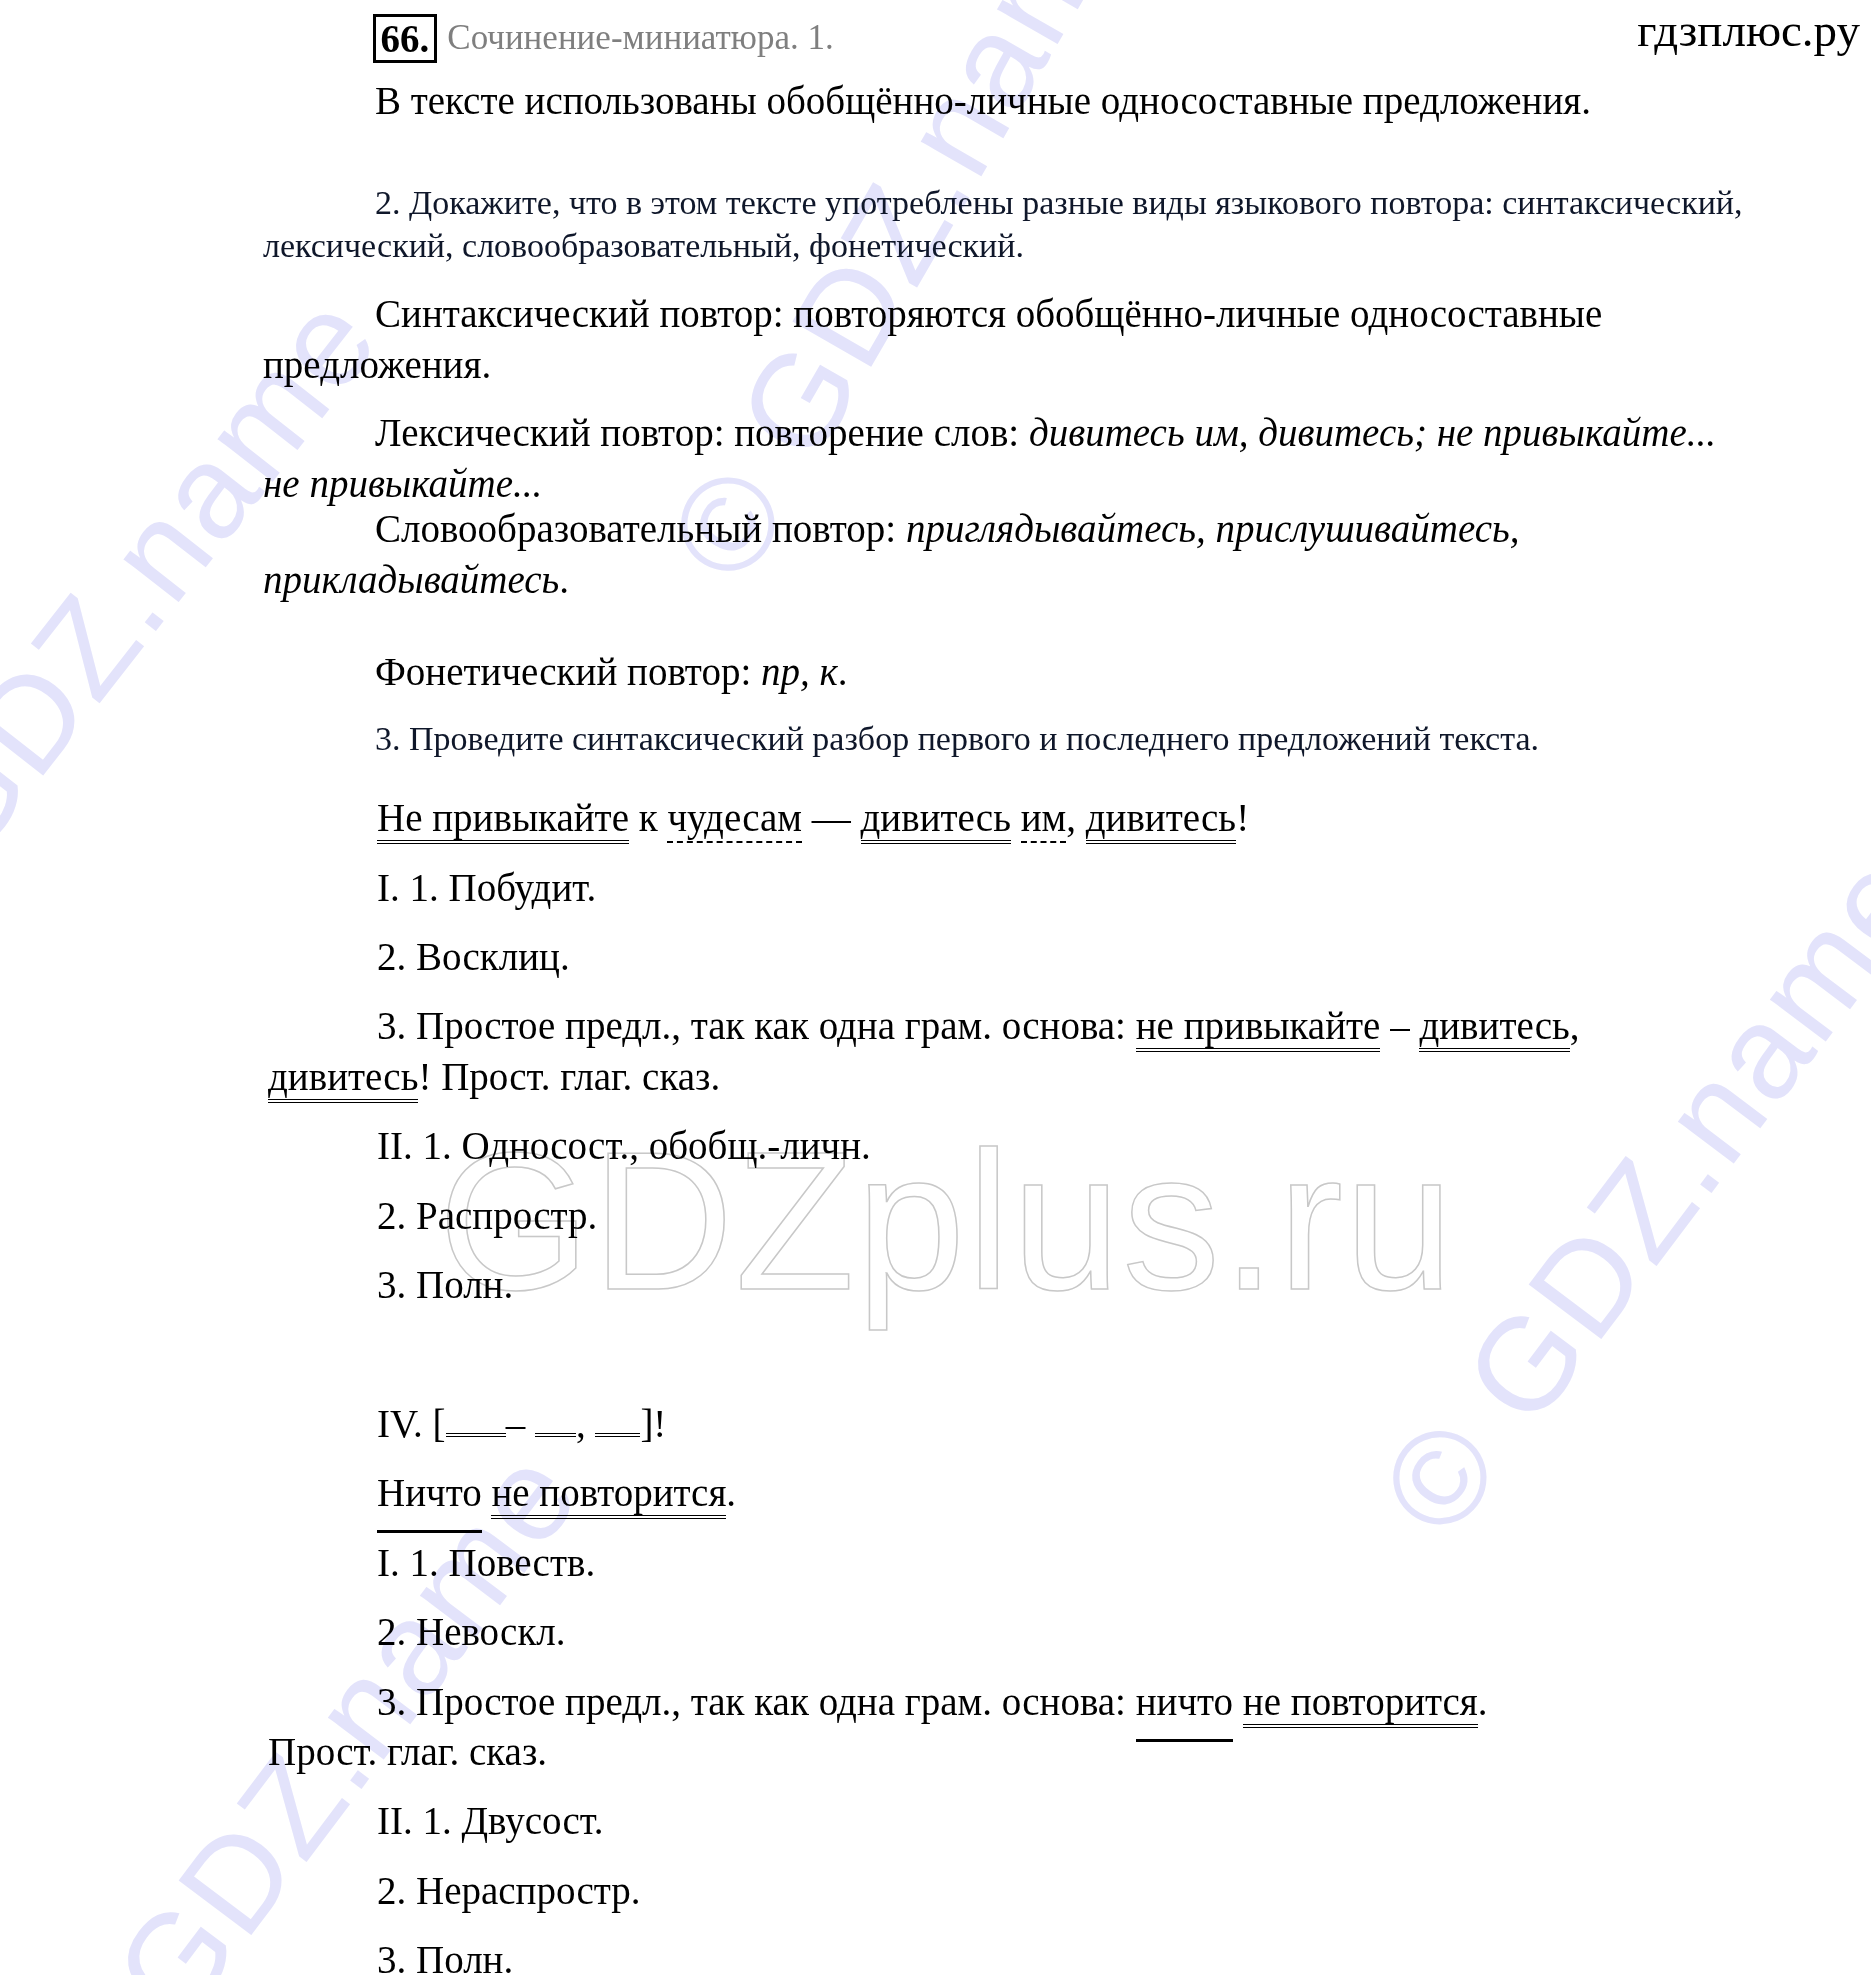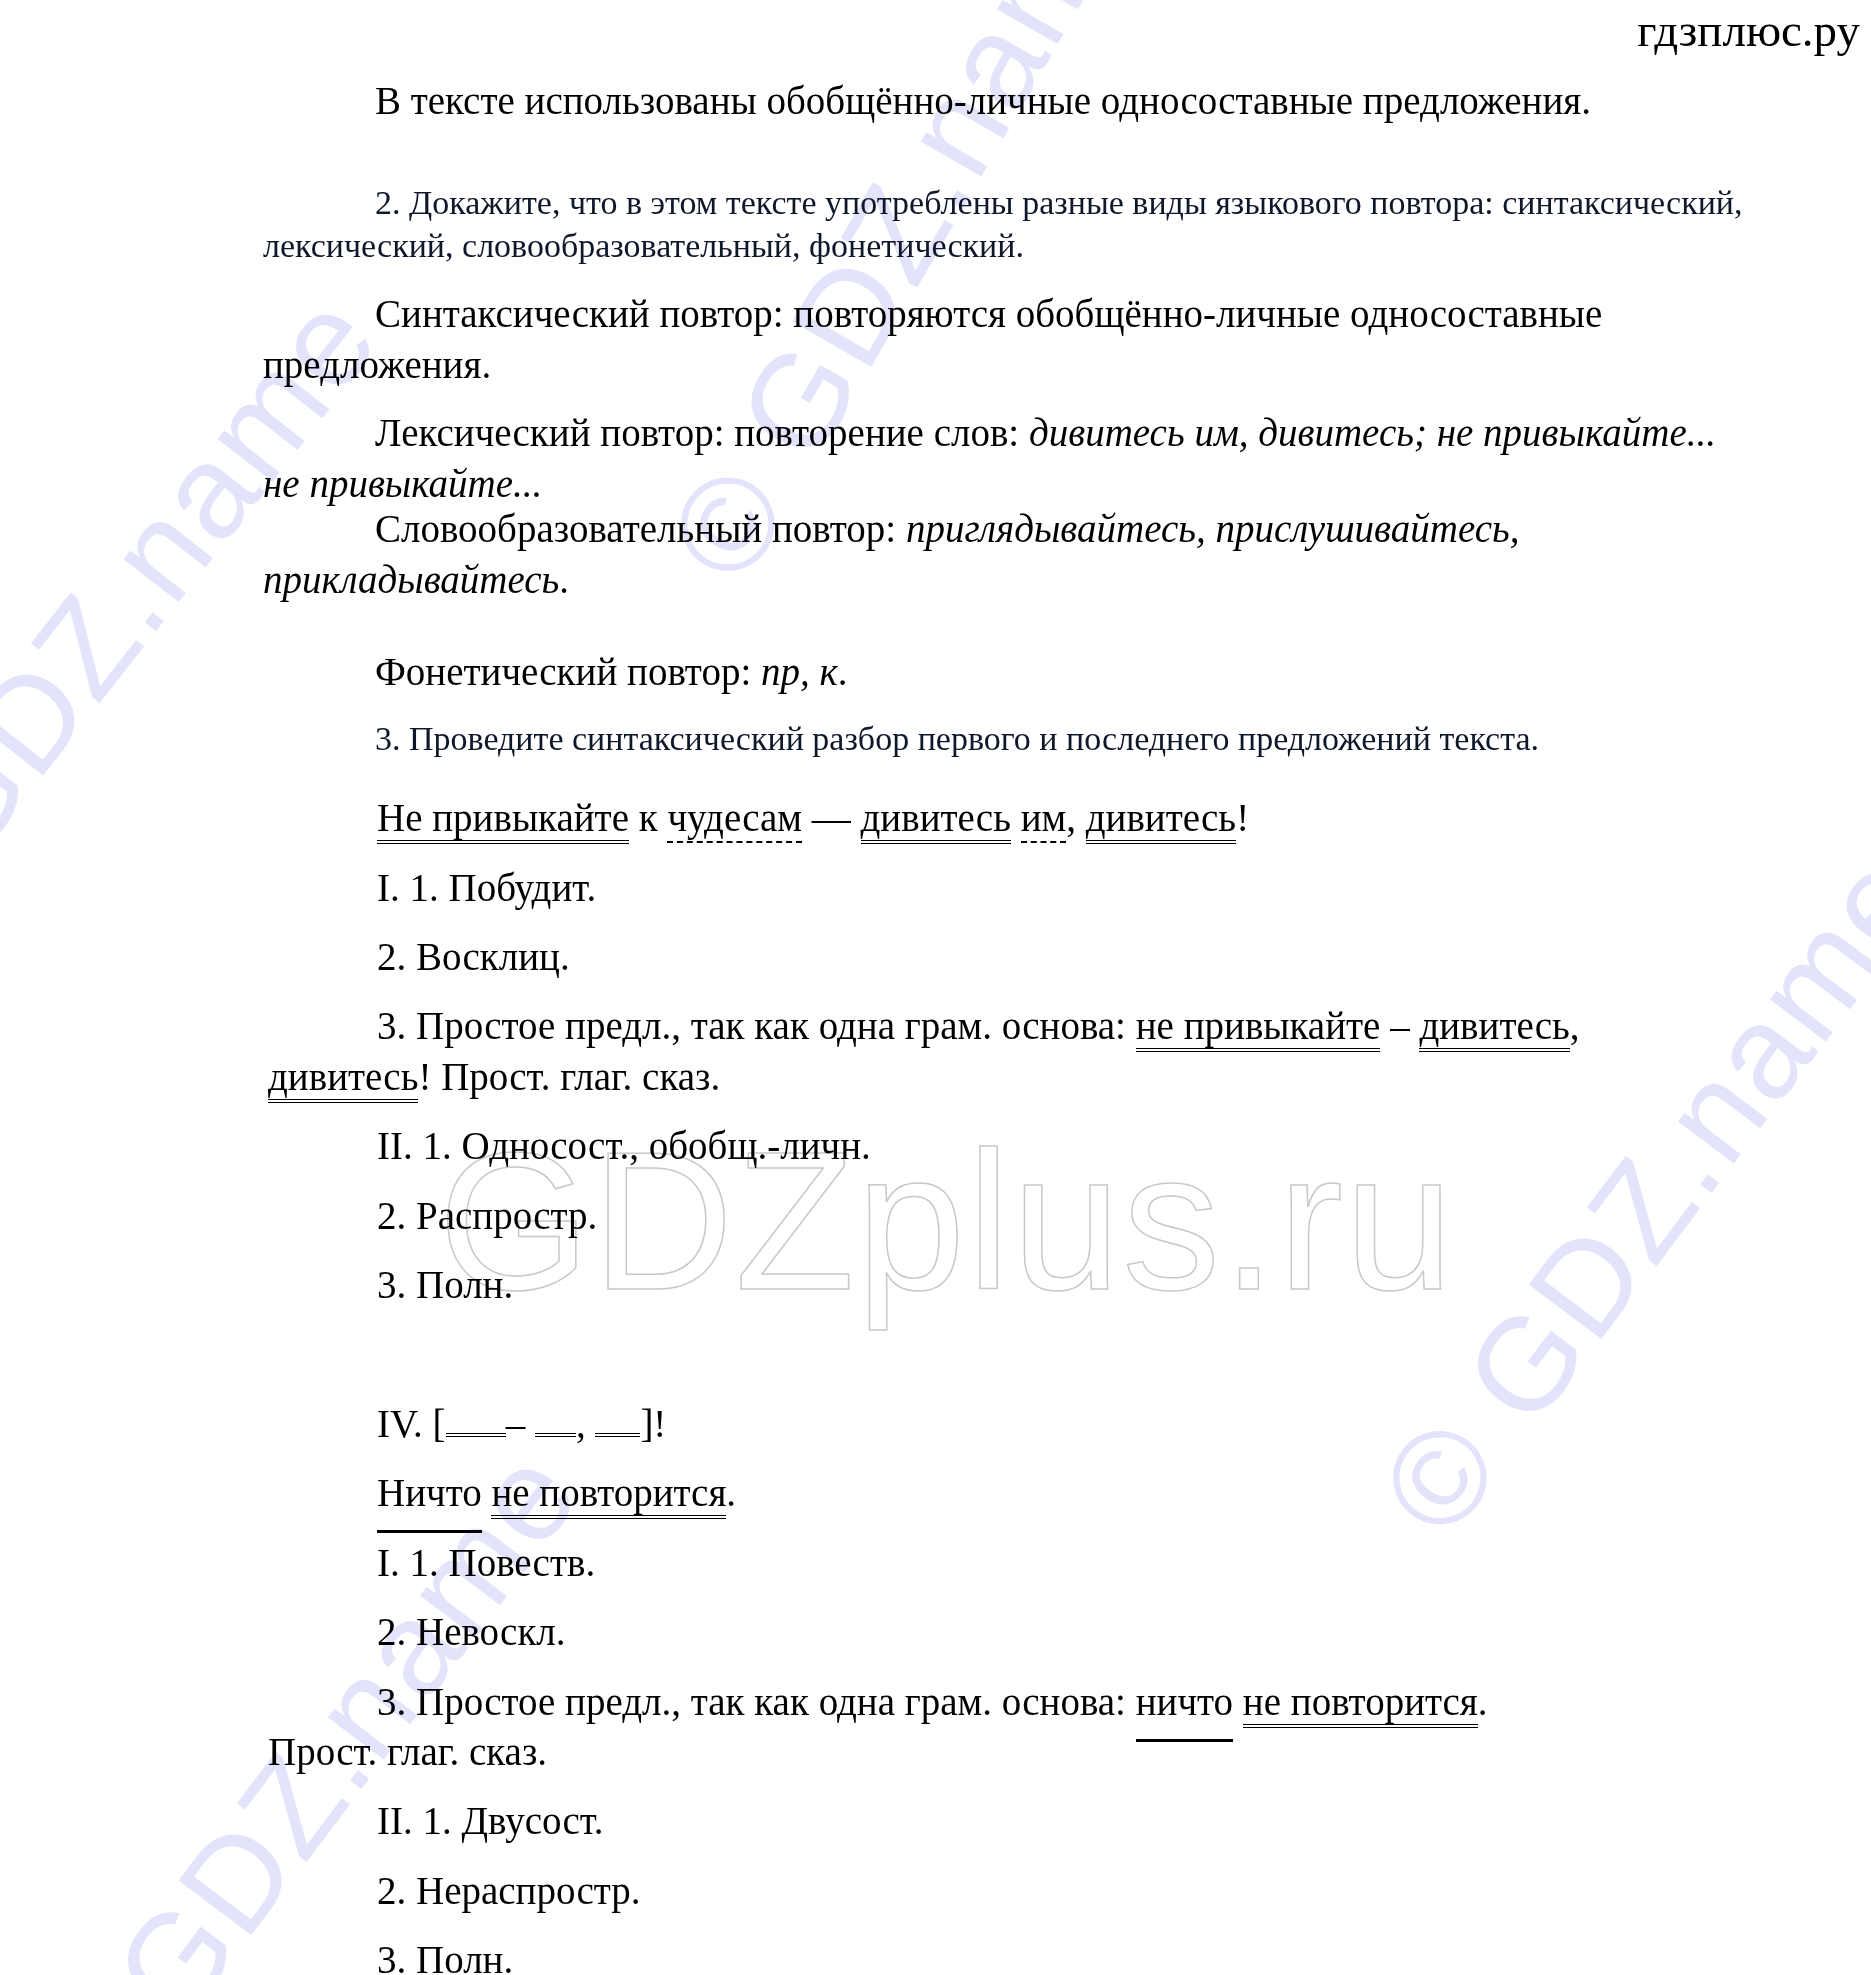--- a/index.html
+++ b/index.html
@@ -46,20 +46,24 @@
 <div class="wm-blue" style="left:-91px; top:845px; transform: rotate(-52deg);">© GDZ.name</div>
 <div class="wm-blue" style="left:769px; top:453px; transform: rotate(-60deg);">© GDZ.name</div>
 <div class="wm-blue" style="left:1471px; top:1411px; transform: rotate(-53deg);">© GDZ.name</div>
 <div class="wm-blue" style="left:121px; top:2007px; transform: rotate(-53deg);">© GDZ.name</div>
 <div class="wm-center">GDZplus.ru</div>
 
 <div class="page">
 
   <div class="site-label">гдзплюс.ру</div>
 
+  <div class="header">
+    <span class="task-num">66.</span>
+    <span class="task-title">Сочинение-миниатюра. 1.</span>
+  </div>
 
   <div class="block" style="top:75px;">
     <span class="indent"></span><span>В тексте использованы обобщённо-личные односоставные предложения.</span>
   </div>
 
   <div class="block gray" style="top:181px;">
     <span class="indent"></span><span>2. Докажите, что в этом тексте употреблены разные виды языкового повтора: синтаксический, лексический, словообразовательный, фонетический.</span>
   </div>
 
   <div class="block" style="top:288px;">

